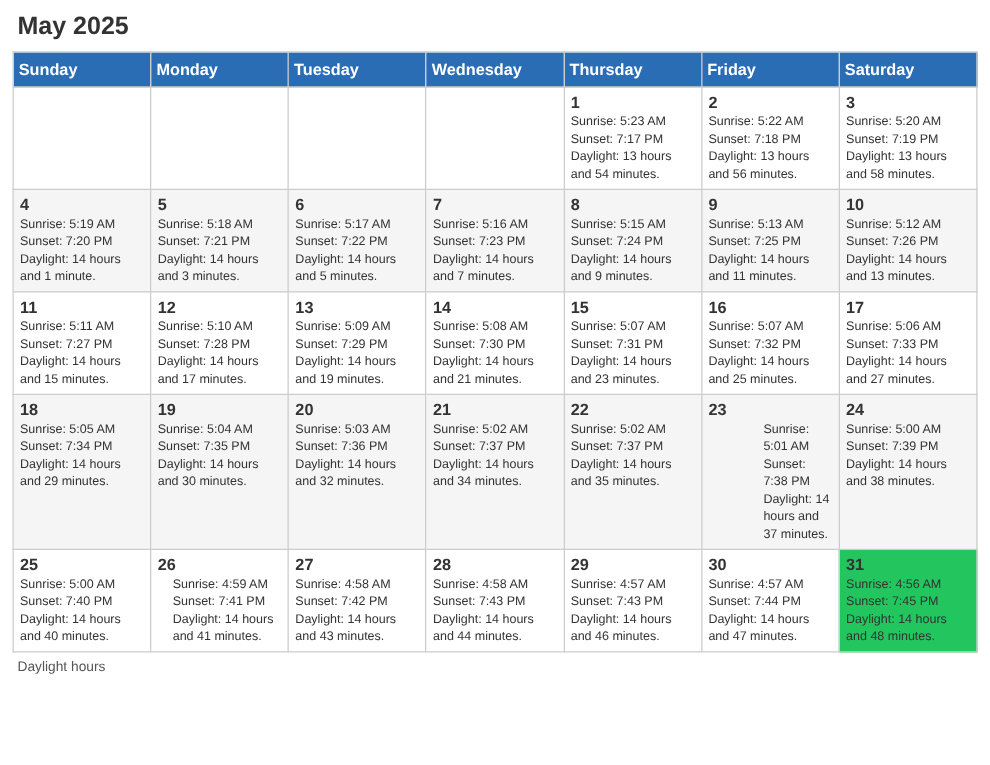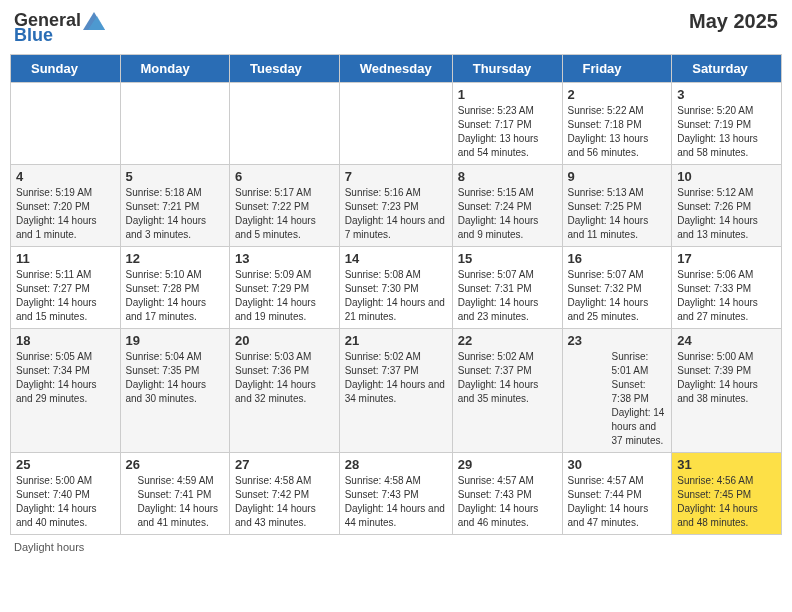--- a/index.html
+++ b/index.html
@@ -52,21 +52,21 @@
     .calendar {
       width: 100%;
       border-collapse: collapse;
       border: 1px solid #ccc;
     }
     .calendar th {
       background-color: #2a6db5;
       color: #fff;
       font-size: 13px;
       font-weight: bold;
-      padding: 6px 20px;
+      padding: 6px 4px;
       text-align: left;
       border: 1px solid #ccc;
     }
     .calendar td {
       vertical-align: top;
       border: 1px solid #ccc;
       padding: 4px 5px;
       width: calc(100% / 7);
       min-height: 80px;
       background: #fff;
@@ -97,32 +97,20 @@
       margin-top: 6px;
       font-size: 11px;
       color: #555;
       padding: 0 4px;
     }
   </style>
 </head>
 <body>
 
 <div class="header-area">
-  <div class="logo">
-    <div style="display:flex;flex-direction:column;align-items:flex-start;">
-      <div style="display:flex;align-items:center;">
-        <span class="logo-text-general">General</span>
-        <svg class="logo-icon" viewBox="0 0 22 18" fill="none" xmlns="http://www.w3.org/2000/svg">
-          <polygon points="0,18 11,0 22,18" fill="#2a6db5" opacity="0.8"></polygon>
-          <polygon points="5,18 14,4 22,18" fill="#4a9fd5" opacity="0.7"></polygon>
-        </svg>
-      </div>
-      <span class="logo-text-blue" style="margin-top:-6px;">Blue</span>
-    </div>
-  </div>
   <div class="title-block">
     <div class="main-title">May 2025</div>
   </div>
 </div>
 
 <table class="calendar">
   <thead>
     <tr>
     <th>Sunday</th>
         <th>Monday</th>
@@ -320,21 +308,21 @@
           <div class="day-info" style="white-space: pre-line;">Sunrise: 4:57 AM
 Sunset: 7:43 PM
 Daylight: 14 hours and 46 minutes.</div>
         </td>
         <td style="background: rgb(255, 255, 255);">
           <span class="day-num">30</span>
           <div class="day-info" style="white-space: pre-line;">Sunrise: 4:57 AM
 Sunset: 7:44 PM
 Daylight: 14 hours and 47 minutes.</div>
         </td>
-        <td style="background: #fde047;">
+        <td style="background: #22c55e;">
           <span class="day-num">31</span>
           <div class="day-info" style="white-space: pre-line;">Sunrise: 4:56 AM
 Sunset: 7:45 PM
 Daylight: 14 hours and 48 minutes.</div>
         </td>
       </tr>
     </tbody>
 </table>
 
 <div class="footer-note">

